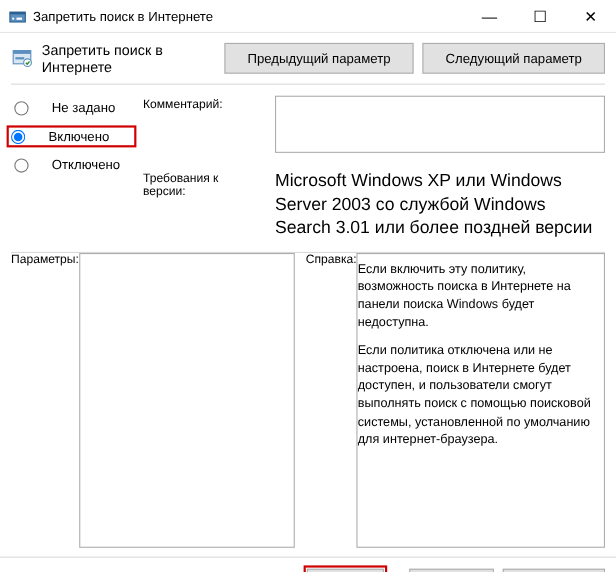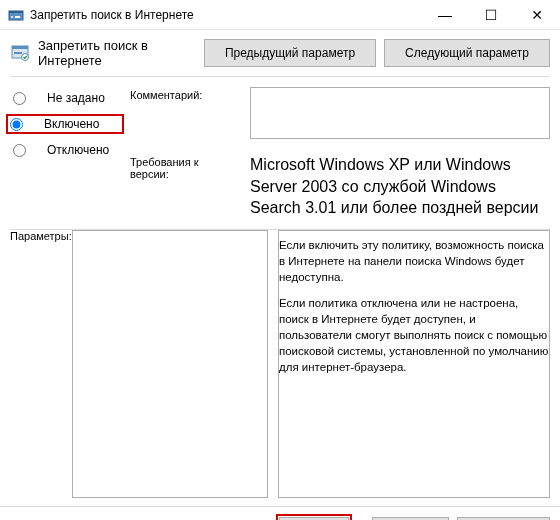--- a/index.html
+++ b/index.html
@@ -210,20 +210,21 @@
 </div>
 
 <div class="section-divider"></div>
 
 <div class="lower">
   <div class="panel-col left">
     <div class="panel-label">Параметры:</div>
     <div class="panel-box"></div>
   </div>
   <div class="panel-col right">
+    <div class="panel-label">Справка:</div>
     <div class="panel-box">
       <p style="margin:0 0 10px 0">Если включить эту политику, возможность поиска в Интернете на панели поиска Windows будет недоступна.</p>
       <p style="margin:0">Если политика отключена или не настроена, поиск в Интернете будет доступен, и пользователи смогут выполнять поиск с помощью поисковой системы, установленной по умолчанию для интернет-браузера.</p>
     </div>
   </div>
 </div>
 
 <div class="footer">
   <button class="btn highlight-red">OK</button>
   <button class="btn">Отмена</button>

